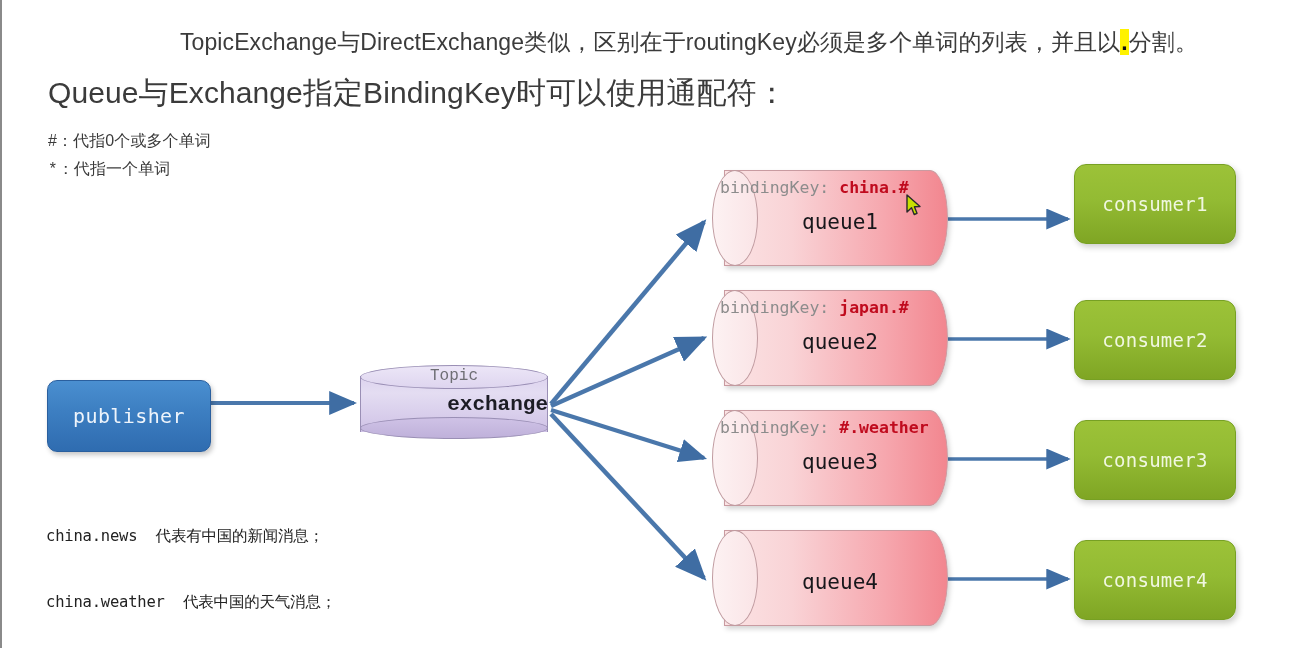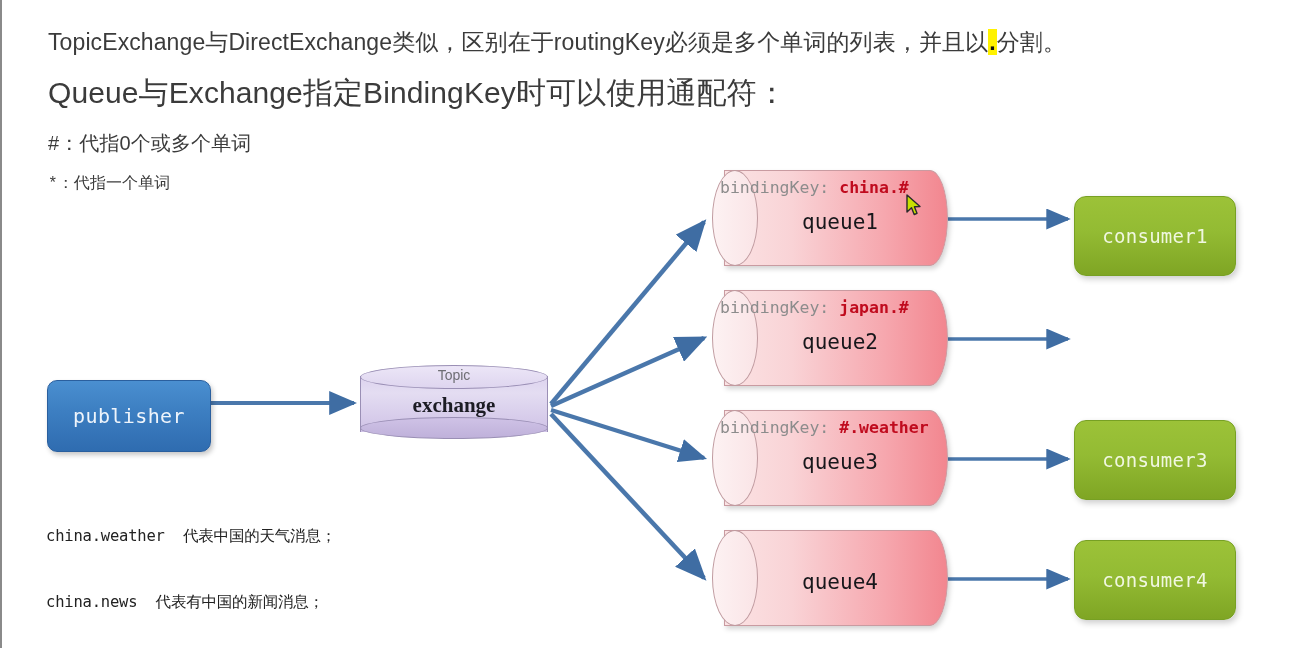--- a/index.html
+++ b/index.html
@@ -28,23 +28,23 @@
     width: 1150px;
   }
   .prose-line {
     color: #3b3b3b;
     font-size: 23px;
     line-height: 1.28;
     letter-spacing: 0.1px;
     white-space: nowrap;
     font-family: "Liberation Sans", sans-serif;
   }
-  .prose-line.l1 { margin-bottom: 17px; }
+  .prose-line.l1 { margin-bottom: 17px; text-align: right; }
   .prose-line.l2 { margin-bottom: 18px; font-size: 30px; }
-  .prose-line.l3 { margin-bottom: 18px; font-size: 20px; }
+  .prose-line.l3 { margin-bottom: 9px; font-size: 16px; }
   .prose-line.l4 { font-size: 16px; font-family: Liberation Mono, monospace; }
   .hl {
     background: #fff200;
     color: #111;
     padding: 0 1px;
     font-weight: 600;
   }
 
   
   .legend {
@@ -115,31 +115,31 @@
     border-radius: 50%;
     background: linear-gradient(to bottom, #ece6f7, #ded5ef);
     border: 1px solid #9a8fb5;
     box-sizing: border-box;
   }
   .exchange .topic-label {
     position: absolute;
     left: 0; top: 2px;
     width: 188px;
     text-align: center;
-    font-family: Liberation Sans, sans-serif;
-    font-size: 14px;
+    font-family: Liberation Mono, monospace;
+    font-size: 16px;
     color: #6e6e74;
     z-index: 3;
   }
   .exchange .ex-label {
     position: absolute;
     left: 0; top: 28px;
     width: 188px;
-    text-align: center;
-    font-family: Liberation Serif, serif;
+    text-align: right;
+    font-family: Liberation Mono, monospace;
     font-weight: bold;
     font-size: 21px;
     color: #1c1c24;
     z-index: 3;
   }
 
   
   .queue {
     position: absolute;
     left: 710px;
@@ -300,33 +300,36 @@
     <div class="qkey"><span>bindingKey:</span> <b>#.weather</b></div>
     <div class="qname">queue3</div>
   </div>
 
   <div class="queue" style="top:530px">
     <div class="qbody"></div>
     <div class="qcap"></div>
     <div class="qname">queue4</div>
   </div>
 
-  <div class="consumer" style="top:196px">
+  <div class="consumer" style="top:164px">
     <span>consumer1</span>
+  </div>
+  <div class="consumer" style="top:300px">
+    <span>consumer2</span>
   </div>
   <div class="consumer" style="top:420px">
     <span>consumer3</span>
   </div>
   <div class="consumer" style="top:540px">
     <span>consumer4</span>
   </div>
 
   <div class="legend">
+    <div>china.news  代表有中国的新闻消息；</div>
     <div>china.weather  代表中国的天气消息；</div>
-    <div>china.news  代表有中国的新闻消息；</div>
     
     
   </div>
 
   <svg class="cursor" viewBox="0 0 20 24">
     <path d="M2,1 L2,18 L6.5,13.8 L9.2,20.5 L12,19.3 L9.4,12.8 L15,12.6 Z" fill="#c8e000" stroke="#2a2a2a" stroke-width="1.4" stroke-linejoin="round"></path>
   </svg>
 
 </div>
 

